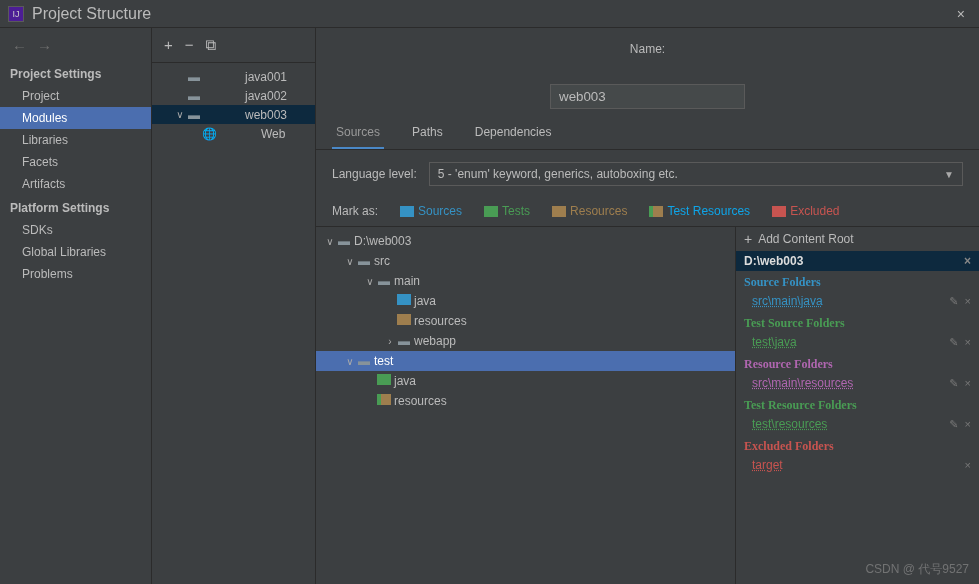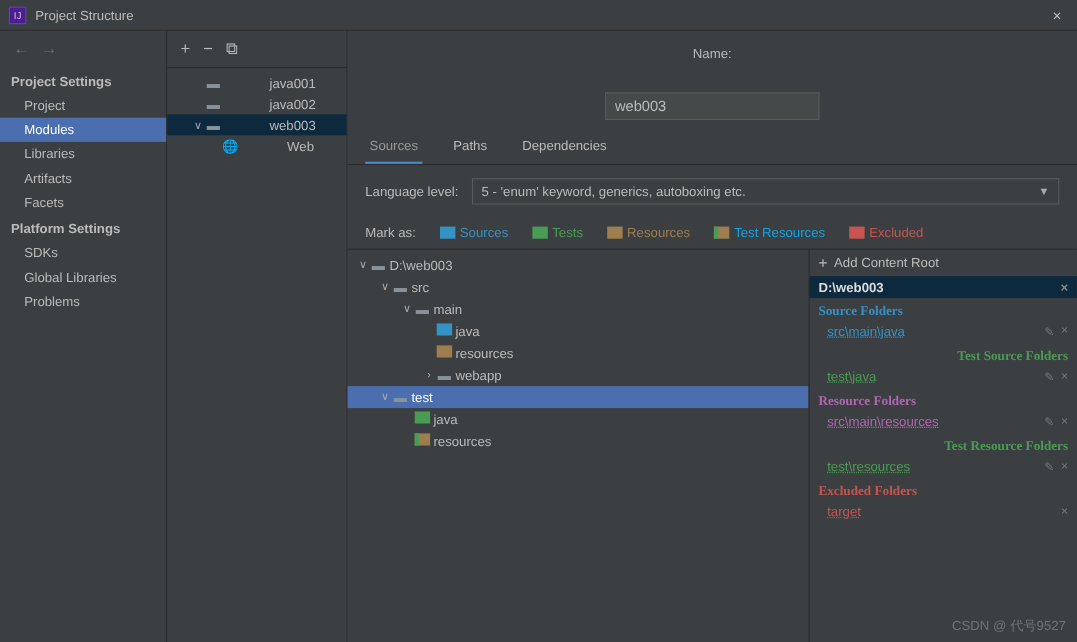--- a/index.html
+++ b/index.html
@@ -1,19 +1,19 @@
 <!DOCTYPE html>
 <html><head>
 <meta charset="utf-8">
 <style>
 * { box-sizing: border-box; margin: 0; padding: 0; font-family: "Segoe UI", Arial, sans-serif; }
 body { background: #3c3f41; color: #bbbbbb; font-size: 12px; width: 979px; height: 584px; overflow: hidden; position: relative; }
 .titlebar { height: 28px; background: #3c3f41; display: flex; align-items: center; padding: 0 8px; border-bottom: 1px solid #2b2b2b; }
 .titlebar .app-icon { width: 16px; height: 16px; background: #4c1d95; border: 1px solid #5a5a5a; display: flex; align-items: center; justify-content: center; font-size: 9px; color: #ccc; margin-right: 8px; }
-.titlebar .title { flex: 1; font-size: 12px; color: #bbb; }
+.titlebar .title { flex: 1; font-size: 16px; color: #bbb; }
 .titlebar .close { font-size: 14px; color: #bbb; cursor: pointer; padding: 0 6px; }
 .main-layout { display: flex; height: 556px; }
 .left-nav { width: 152px; background: #3c3f41; border-right: 1px solid #2b2b2b; padding-top: 6px; }
 .nav-arrows { display: flex; gap: 10px; padding: 2px 12px 8px 12px; }
 .nav-arrows span { color: #6e6e6e; font-size: 15px; }
 .nav-section-title { color: #bbb; font-weight: bold; padding: 6px 10px 4px 10px; font-size: 12px; }
 .nav-item { padding: 4px 10px 4px 22px; cursor: pointer; color: #bbb; }
 .nav-item.selected { background: #4b6eaf; color: #fff; }
 .module-tree { width: 164px; background: #3c3f41; border-right: 1px solid #2b2b2b; display: flex; flex-direction: column; }
 .tree-toolbar { display: flex; gap: 12px; justify-content: flex-start; padding: 8px 12px; border-bottom: 1px solid #2b2b2b; color: #bbb; font-size: 15px; }
@@ -33,21 +33,21 @@
 .tabs { display: flex; padding: 0 16px; border-bottom: 1px solid #2b2b2b; gap: 24px; }
 .tab { padding: 6px 4px 8px 4px; color: #bbb; cursor: pointer; border-bottom: 2px solid transparent; }
 .tab.active { border-bottom: 2px solid #4a88c7; color: #999; }
 .lang-row { display: flex; align-items: center; padding: 12px 16px; gap: 12px; }
 .lang-select { flex: 1; background: #3c3f41; border: 1px solid #5a5a5a; color: #bbb; padding: 4px 8px; height: 24px; display: flex; align-items: center; justify-content: space-between; cursor: pointer; }
 .lang-select .chev-down { color: #aaa; font-size: 10px; }
 .mark-row { display: flex; align-items: center; padding: 6px 16px 8px 16px; gap: 22px; flex-wrap: wrap; }
 .mark-item { display: flex; align-items: center; gap: 4px; cursor: pointer; }
 .mark-ico { width: 14px; height: 11px; display: inline-block; }
 .c-sources { color: #3592c4; } .b-sources { background: #3592c4; }
-.c-tests { color: #499c54; text-align: right; } .b-tests { background: #499c54; }
+.c-tests { color: #499c54; } .b-tests { background: #499c54; }
 .c-resources { color: #9e7e4e; } .b-resources { background: #9e7e4e; }
 .c-testresources { color: #0ea5e9; } .b-testresources { background: #9e7e4e; border-left: 4px solid #499c54; }
 .c-excluded { color: #c75450; } .b-excluded { background: #c75450; }
 .c-resourcef { color: #b066b0; }
 .content-split { display: flex; flex: 1; border-top: 1px solid #2b2b2b; }
 .dir-tree { flex: 1; padding: 4px 0; }
 .dt-row { display: flex; align-items: center; height: 20px; padding: 0 8px; cursor: pointer; }
 .dt-row.selected { background: #4b6eaf; color: #fff; }
 .dt-chev { width: 12px; text-align: center; font-size: 10px; color: #aaa; }
 .dt-ico { width: 16px; text-align: center; }
@@ -77,22 +77,22 @@
   <div class="left-nav">
     <div class="nav-arrows">
       <span>←</span>
       <span>→</span>
     </div>
     <div id="nav-sections">
         <div class="nav-section-title">Project Settings</div>
         <div class="nav-item">Project</div>
         <div class="nav-item selected">Modules</div>
         <div class="nav-item">Libraries</div>
+        <div class="nav-item">Facets</div>
         <div class="nav-item">Artifacts</div>
-        <div class="nav-item">Facets</div>
         <div class="nav-section-title">Platform Settings</div>
         <div class="nav-item">SDKs</div>
         <div class="nav-item">Global Libraries</div>
         <div class="nav-item">Problems</div>
       </div>
   </div>
 
   <div class="module-tree">
     <div class="tree-toolbar">
       <span>+</span>

